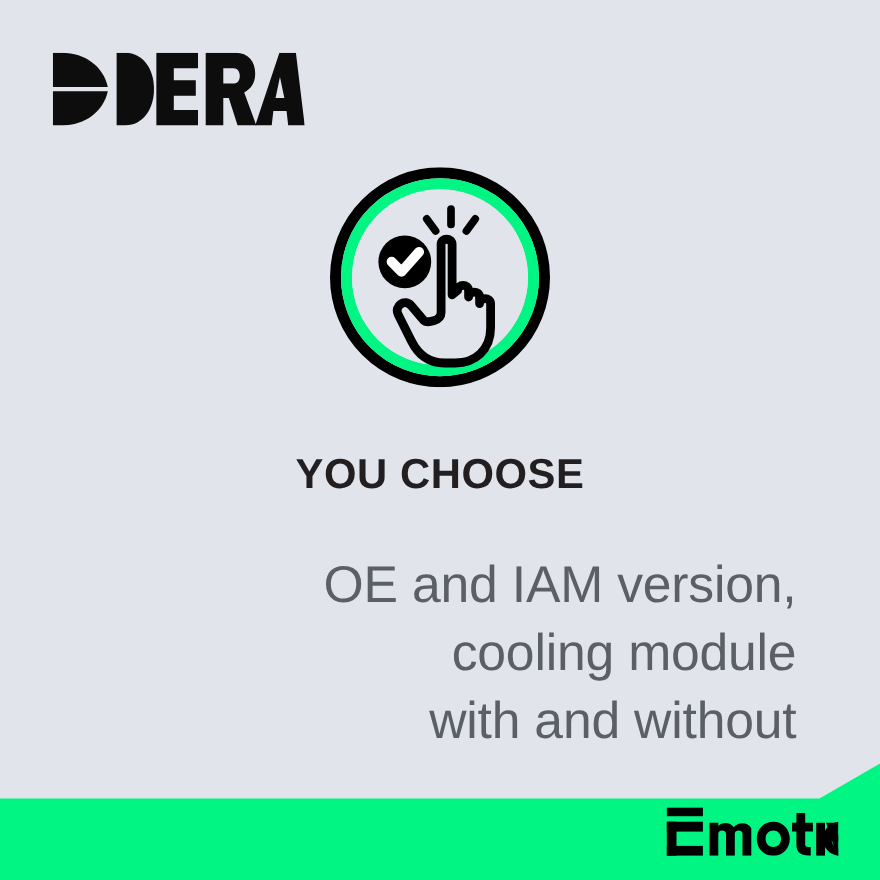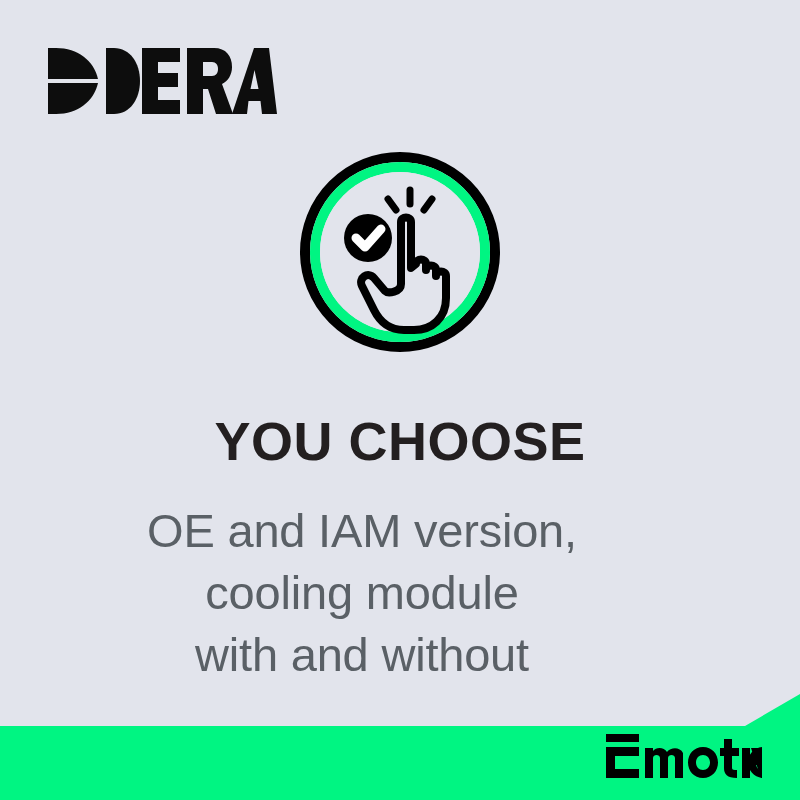--- a/index.html
+++ b/index.html
@@ -37,33 +37,33 @@
     width:200px; height:200px;
   }
   #hero-icon svg { display:block; }
 
   
   #headline {
     position:absolute;
     left:0; top:413px;
     width:800px;
     text-align:center;
-    font-size:54px;
+    font-size:38px;
     font-weight:bold;
     letter-spacing:0.5px;
     color:#231f20;
     line-height:1.05;
     font-family:"Liberation Sans", sans-serif;
   }
 
   #subhead {
     position:absolute;
     left:0; top:500px;
     width:724px;
-    text-align:center;
+    text-align:right;
     font-size:47px;
     font-weight:normal;
     color:#5a6066;
     line-height:1.32;
     letter-spacing:-0.2px;
     font-family:"Liberation Sans", sans-serif;
   }
   #subhead .sub-line { display:block; }
 
   

